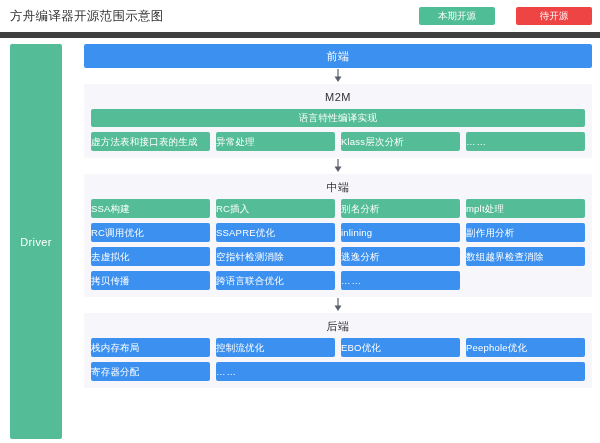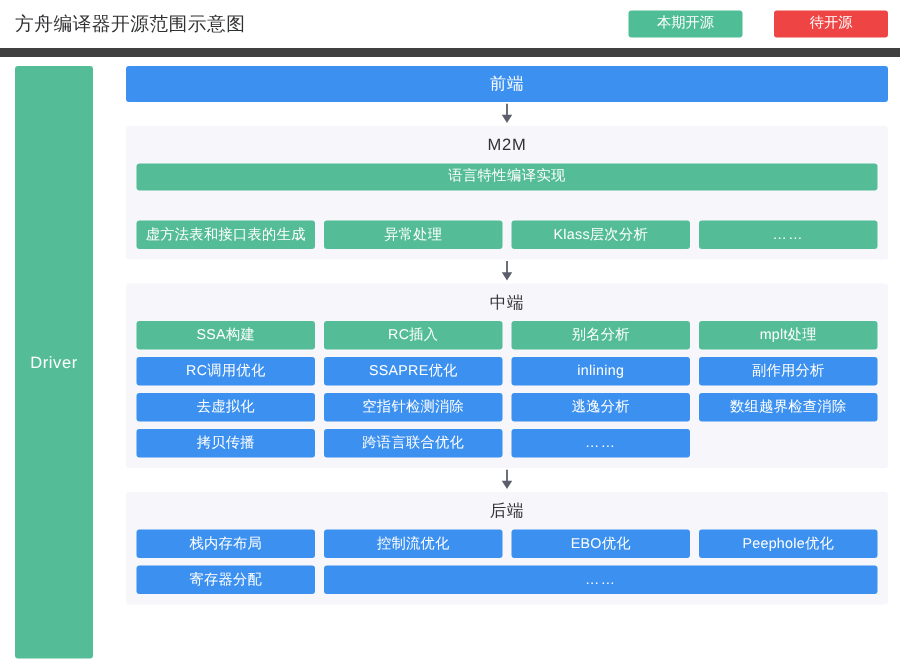--- a/index.html
+++ b/index.html
@@ -121,34 +121,33 @@
   }
   .full-bar {
     background: #54bd98;
     color: #fff;
     border-radius: 2px;
     font-size: 9.5px;
     height: 18px;
     line-height: 18px;
     text-align: center;
     letter-spacing: .3px;
-    margin-bottom: 20px;
+    margin-bottom: 5px;
   }
   .grid {
     display: grid;
     grid-template-columns: repeat(4, 1fr);
     gap: 5px 6px;
   }
   .cell {
     border-radius: 2px;
     color: #fff;
     font-size: 9.5px;
     height: 19px;
     line-height: 19px;
-    text-align: center;
     letter-spacing: .2px;
     white-space: nowrap;
     overflow: hidden;
     cursor: pointer;
   }
   .cell.green { background: #54bd98; }
   .cell.blue  { background: #3c90ef; }
   .cell.span3 { grid-column: span 3; }
   .dots { letter-spacing: 1px; }
 </style>

